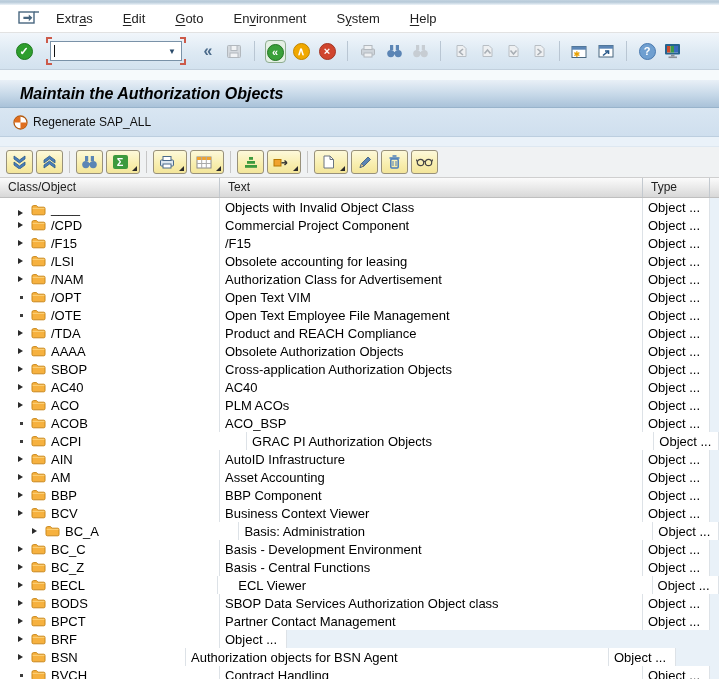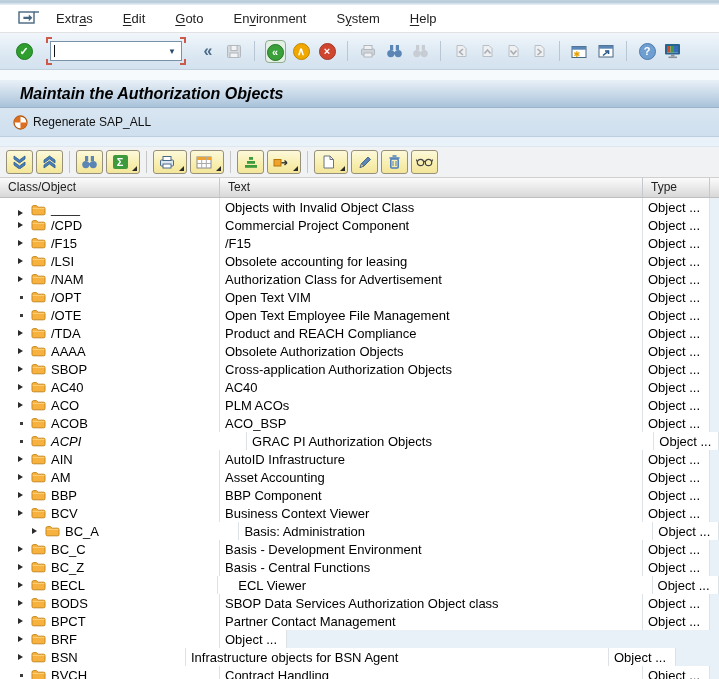--- a/index.html
+++ b/index.html
@@ -557,21 +557,21 @@
             <path d="M1.6 4.4 L13.4 4.4" stroke="#fcd27a" stroke-width="1"></path>
           </svg>
         </span>
         <span>ACOB</span>
       </div>
       <div class="cell cell-text" style="width: 423px;">ACO_BSP</div>
       <div class="cell cell-type" style="width: 67px;">Object ...</div>
       <div class="cell cell-fill" style="flex: 1 1 0%;"></div>
     </div>
     <div class="grid-row">
-      <div class="cell cell-class" style="width: 256px; font-style: italic;">
+      <div class="cell cell-class" style="width: 256px;">
         <span class="marker">
           <span class="dotm"></span>
         </span>
         <span class="folder">
           <svg width="15" height="12">
             <path d="M1 3.2 Q1 1.6 2.6 1.6 L5.4 1.6 L7 3.2 L12.8 3.2 Q14 3.2 14 4.4 L14 9.6 Q14 10.8 12.8 10.8 L2.4 10.8 Q1 10.8 1 9.4 Z" fill="#f6b13f" stroke="#c9881c"></path>
             <path d="M1.6 4.4 L13.4 4.4" stroke="#fcd27a" stroke-width="1"></path>
           </svg>
         </span>
         <span>ACPI</span>
@@ -772,21 +772,21 @@
           <span class="tri"></span>
         </span>
         <span class="folder">
           <svg width="15" height="12">
             <path d="M1 3.2 Q1 1.6 2.6 1.6 L5.4 1.6 L7 3.2 L12.8 3.2 Q14 3.2 14 4.4 L14 9.6 Q14 10.8 12.8 10.8 L2.4 10.8 Q1 10.8 1 9.4 Z" fill="#f6b13f" stroke="#c9881c"></path>
             <path d="M1.6 4.4 L13.4 4.4" stroke="#fcd27a" stroke-width="1"></path>
           </svg>
         </span>
         <span>BSN</span>
       </div>
-      <div class="cell cell-text" style="width: 423px;">Infrastructure objects for BSN Agent</div>
+      <div class="cell cell-text" style="width: 423px;">Authorization objects for BSN Agent</div>
       <div class="cell cell-type" style="width: 67px;">Object ...</div>
       <div class="cell cell-fill" style="flex: 1 1 0%;"></div>
     </div>
     <div class="grid-row">
       <div class="cell cell-class" style="width: 220px;">
         <span class="marker">
           <span class="dotm"></span>
         </span>
         <span class="folder">
           <svg width="15" height="12">

